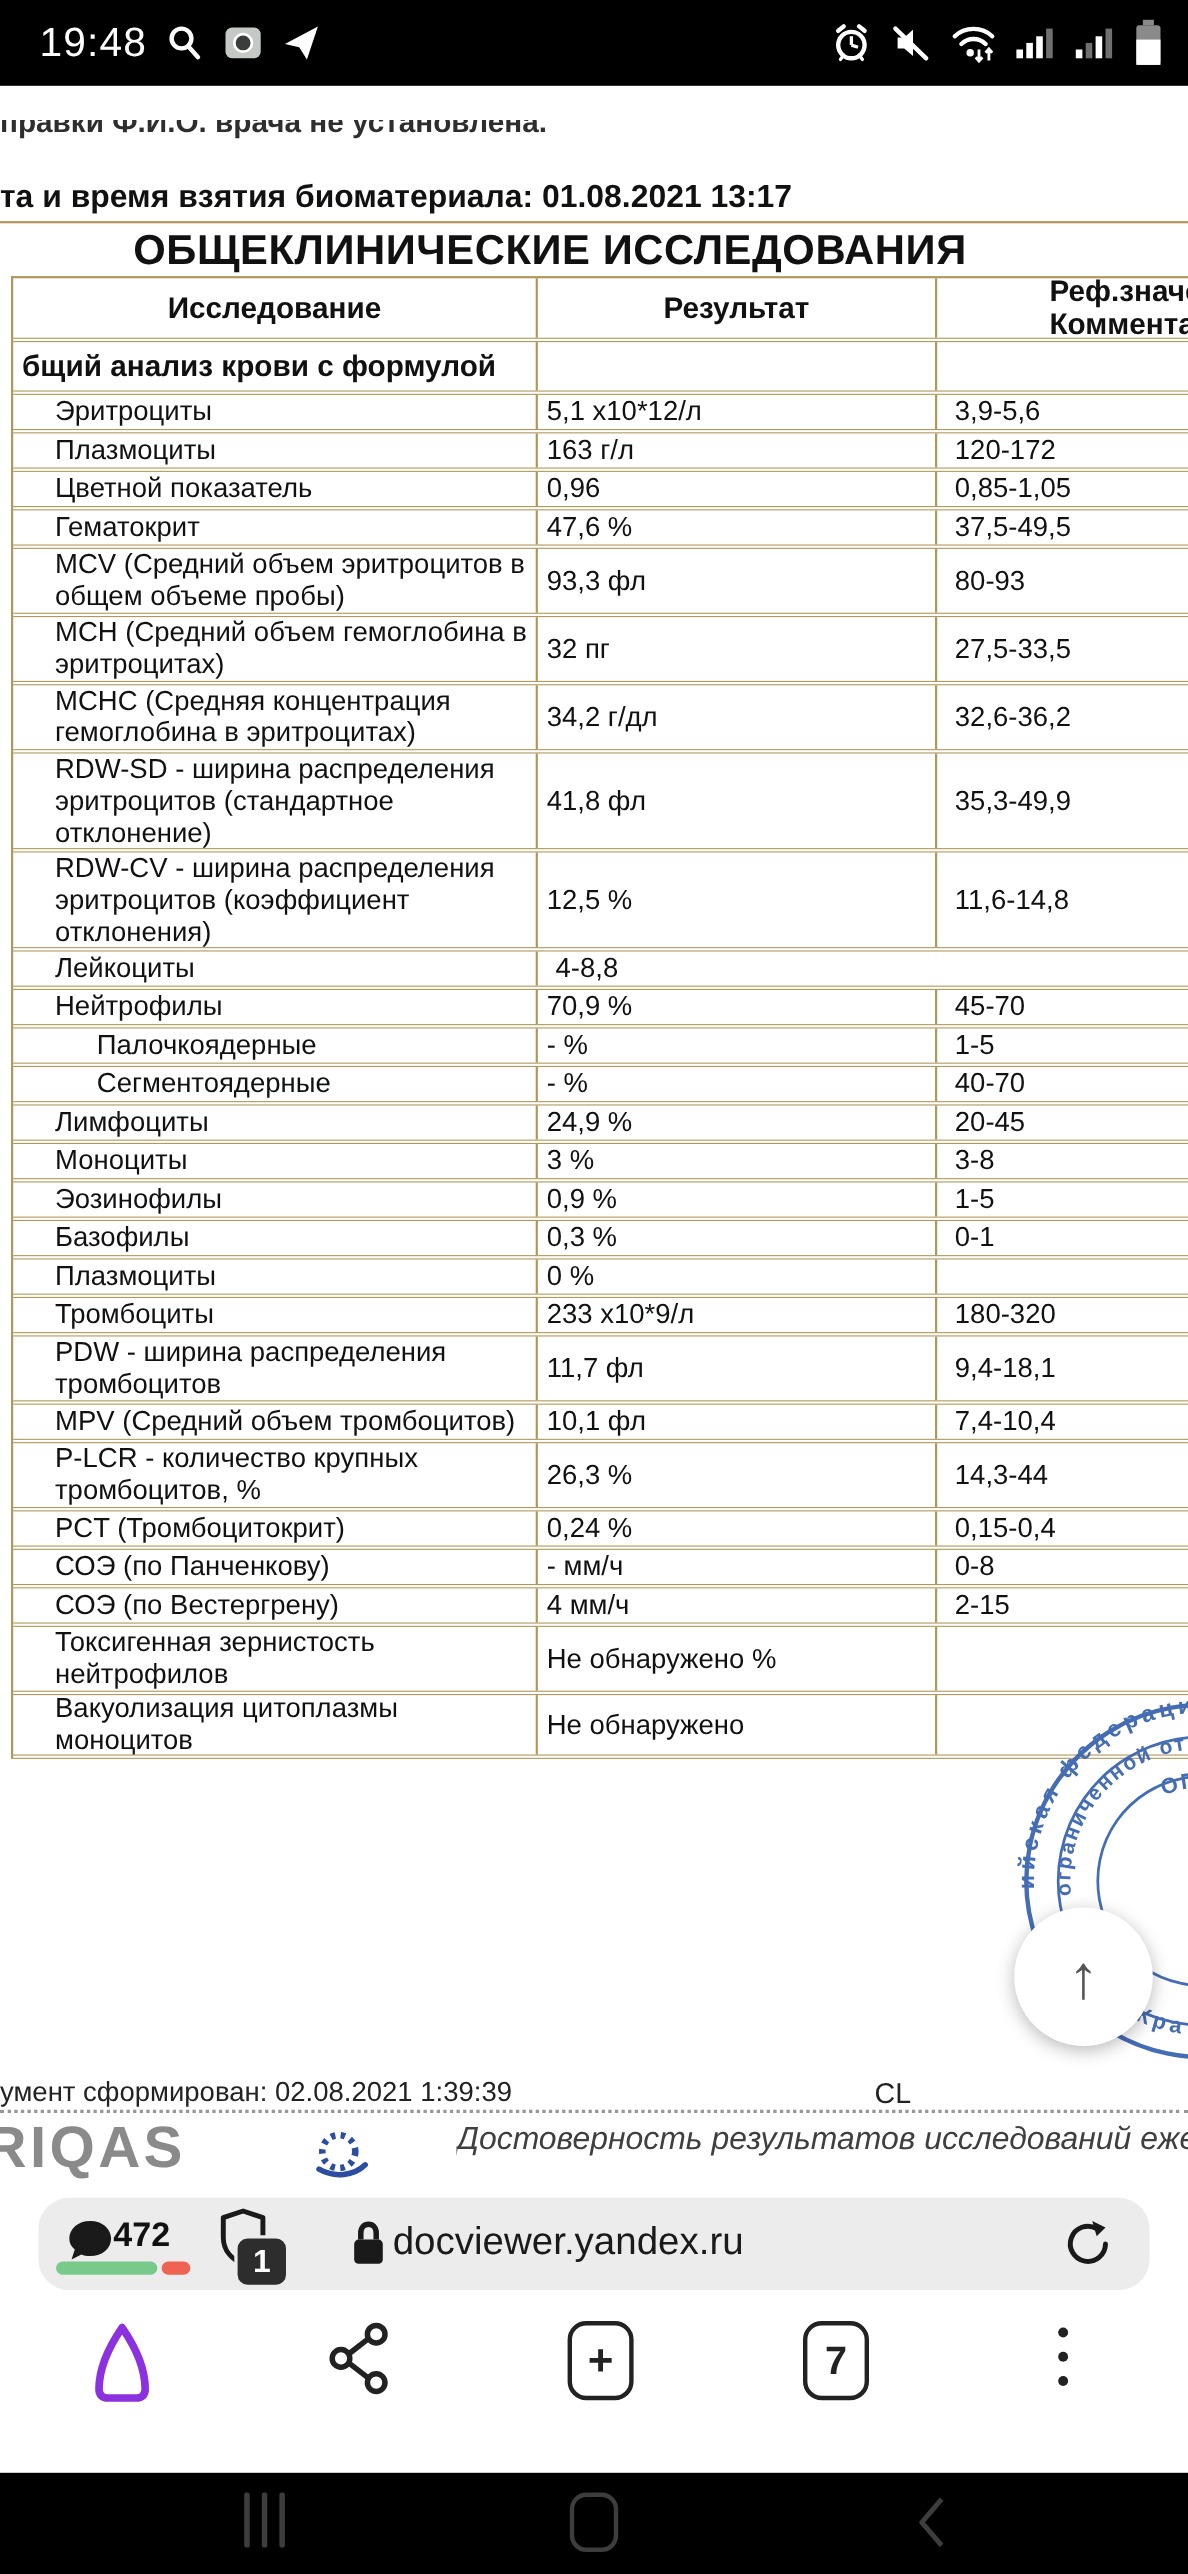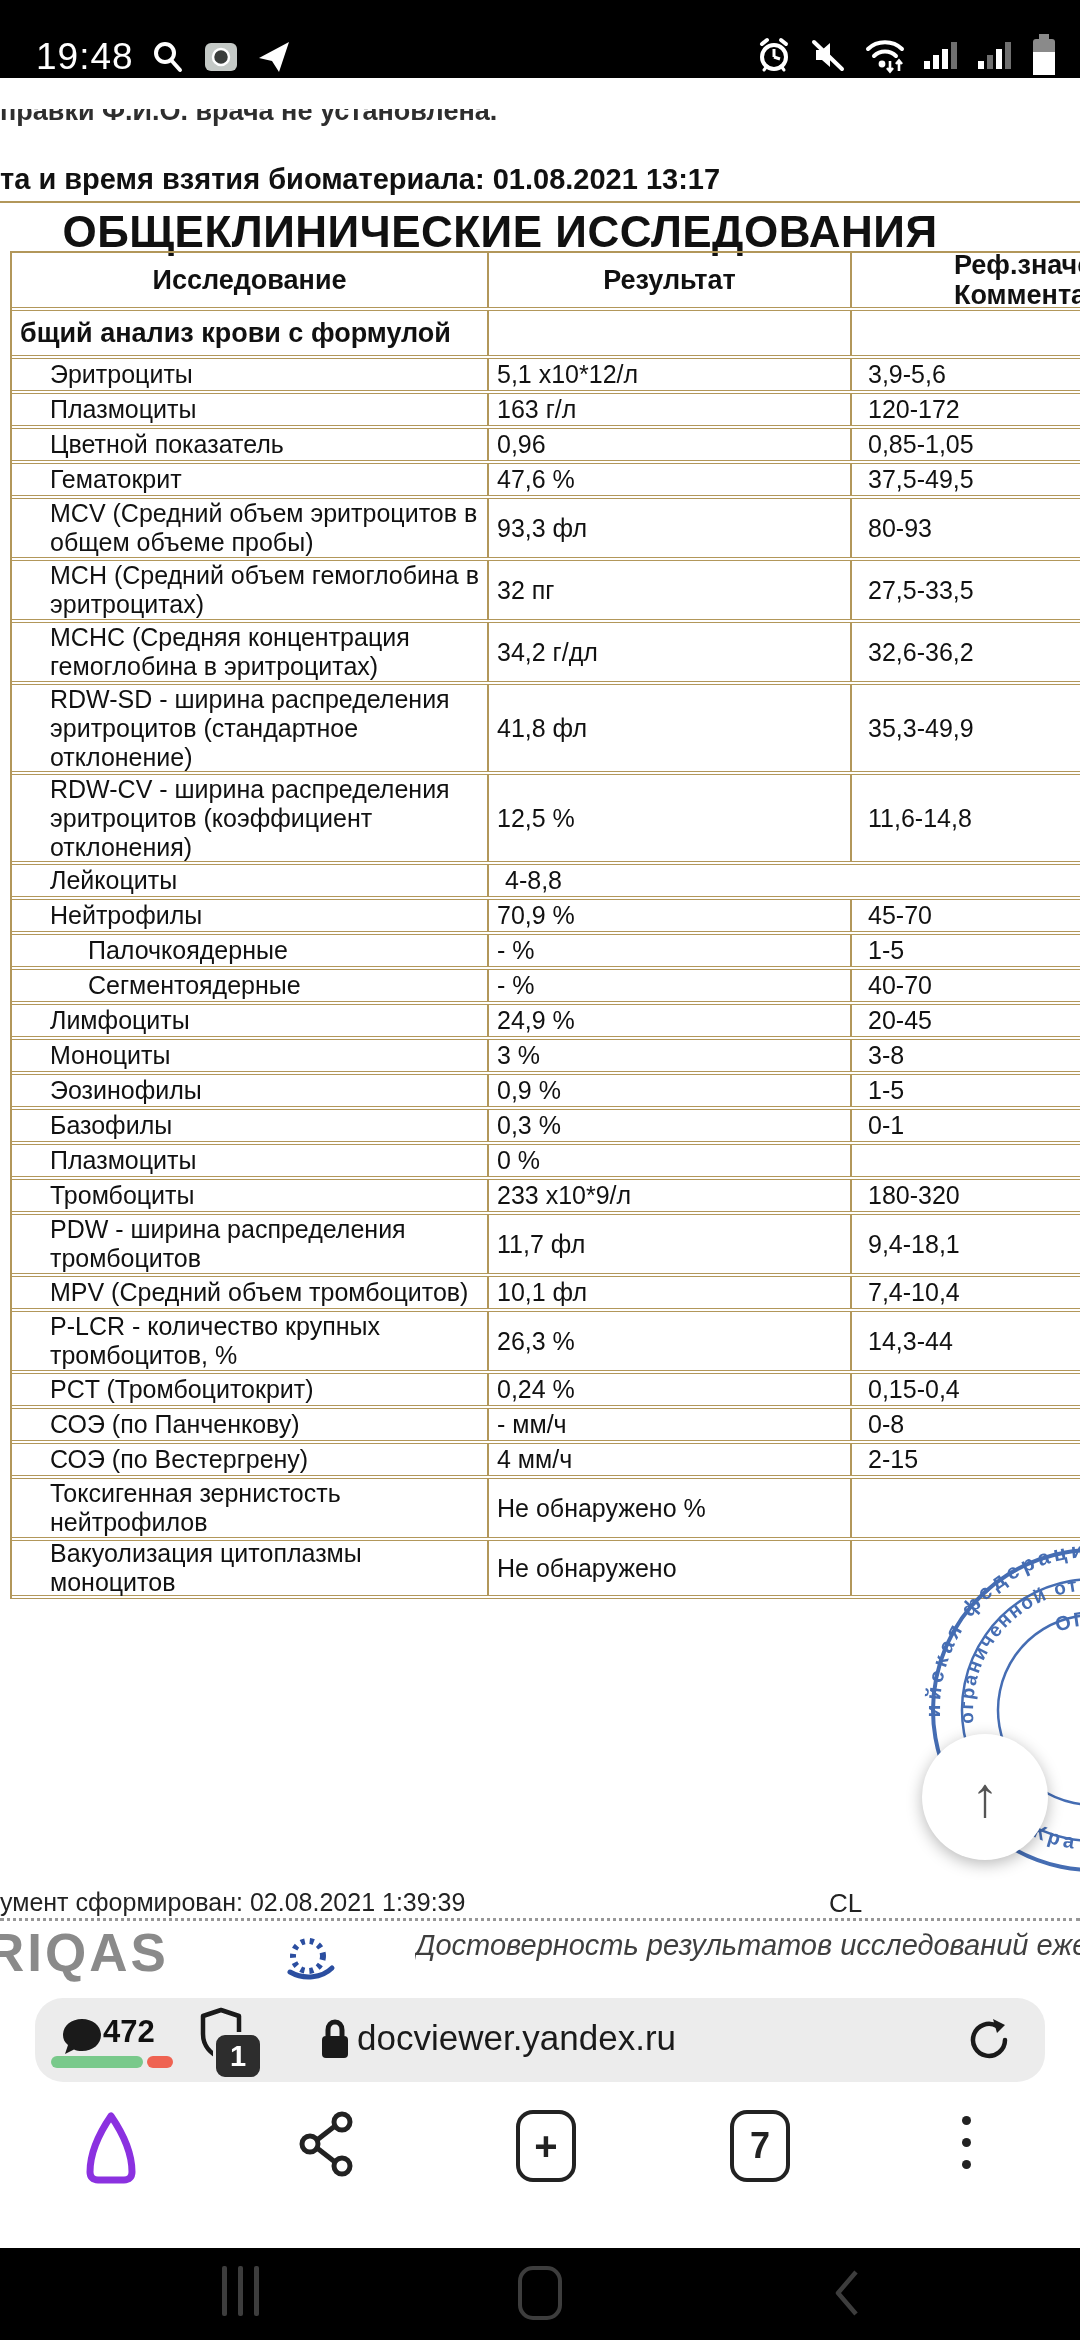--- a/index.html
+++ b/index.html
@@ -2,53 +2,53 @@
 <html><head>
 <meta charset="utf-8">
 <style>
   html,body{margin:0;padding:0;}
   body{
     width:1080px;height:2340px;position:relative;overflow:hidden;background:#fff;
     font-family:"Liberation Sans",sans-serif;color:#111;
   }
   
   .status-bar{position:absolute;top:0;left:0;width:1080px;height:78px;background:#000;
-    display:flex;align-items:flex-end;color:#fff;}
+    display:flex;align-items:center;color:#fff;}
   .sb-left{display:flex;align-items:center;gap:16px;margin-left:36px;}
   .sb-time{font-size:37px;letter-spacing:1px;}
   .sb-right{display:flex;align-items:center;gap:14px;margin-left:auto;margin-right:22px;}
   .sb-ic{display:block;}
   
   .clip-strip{position:absolute;top:78px;left:0;width:1080px;height:21px;background:#fff;overflow:hidden;margin-top:31px;}
   .clip-strip span{position:absolute;top:-13px;left:0;font-size:27px;font-weight:bold;color:#2e2e2e;white-space:nowrap;}
   
   .date-line{position:absolute;top:163px;left:0;font-size:29px;font-weight:bold;white-space:nowrap;}
   .rule1{position:absolute;top:201px;left:0;width:1080px;border-top:2px solid #b2975a;}
-  .doc-title{position:absolute;top:207px;left:0;width:1000px;text-align:center;font-size:44px;font-weight:bold;letter-spacing:.5px;}
+  .doc-title{position:absolute;top:207px;left:0;width:1000px;text-align:center;font-size:38px;font-weight:bold;letter-spacing:.5px;}
   .labtable{position:absolute;top:251px;left:10px;width:1240px;border-left:2px solid #b2975a;border-top:2px solid #b2975a;font-size:25px;}
   .trow{display:flex;border-bottom:4px double #b2975a;align-items:stretch;box-sizing:border-box;}
   .trow .c1{width:477px;box-sizing:border-box;border-right:2px solid #b2975a;padding:2px 6px 2px 38px;display:flex;align-items:center;line-height:29px;}
   .trow .c2{width:363px;box-sizing:border-box;border-right:2px solid #b2975a;padding:2px 6px 2px 8px;display:flex;align-items:center;}
   .trow .c3{flex:1;box-sizing:border-box;padding:2px 6px 2px 16px;display:flex;align-items:center;}
   .trow .c1.ind{padding-left:76px;}
   .thead{height:58px;font-weight:bold;font-size:27px;}
   .thead .c1,.thead .c2{justify-content:center;padding-left:6px;}
   .thead .c3{flex-direction:column;justify-content:center;align-items:flex-start;padding-left:102px;line-height:30px;}
   .srow{height:48px;font-weight:bold;font-size:27px;}
   .srow .c1{padding-left:8px;}
   .r1{height:35px;} .r2{height:62px;} .r3{height:90px;} .tall{height:58px;}
   
   .stamp{position:absolute;left:928px;top:1545px;width:330px;height:330px;transform:rotate(-10deg);opacity:.92;}
   
   .fab{position:absolute;left:922px;top:1734px;width:126px;height:126px;border-radius:50%;background:#fff;
     box-shadow:0 4px 16px rgba(0,0,0,.28);display:flex;align-items:center;justify-content:center;}
   .fab span{font-size:56px;color:#555;font-weight:bold;line-height:1;}
   
   .gen-line{position:absolute;top:1888px;left:0;font-size:25px;color:#222;white-space:nowrap;}
-  .cl-label{position:absolute;top:1888px;left:795px;font-size:26px;color:#222;margin-left:34px;}
+  .cl-label{position:absolute;top:1888px;left:795px;font-size:26px;color:#222;}
   .dotline{position:absolute;top:1918px;left:0;width:1080px;border-top:3px dotted #979797;}
   .riqas{position:absolute;top:1922px;left:-14px;font-size:53px;font-weight:bold;color:#8a8a8a;letter-spacing:3px;}
   .riqas-logo{position:absolute;top:1934px;left:282px;}
   .accred{position:absolute;top:1929px;left:415px;width:665px;overflow:hidden;white-space:nowrap;
     font-size:29px;font-style:italic;color:#3f3f3f;}
   
   .addr{position:absolute;top:1998px;left:35px;width:1010px;height:84px;background:#ececec;border-radius:28px;}
   .bubble{position:absolute;left:25px;top:18px;}
   .cnt{position:absolute;left:68px;top:16px;font-size:31px;font-weight:bold;color:#111;}
   .pill{position:absolute;left:16px;top:58px;width:122px;height:12px;display:flex;gap:4px;}

